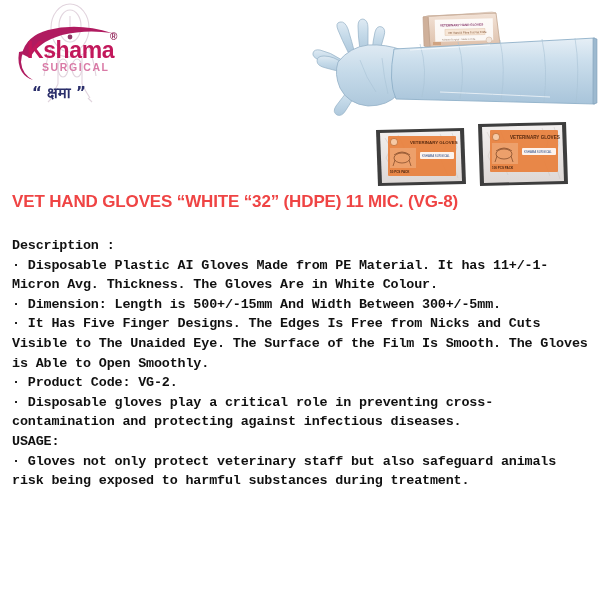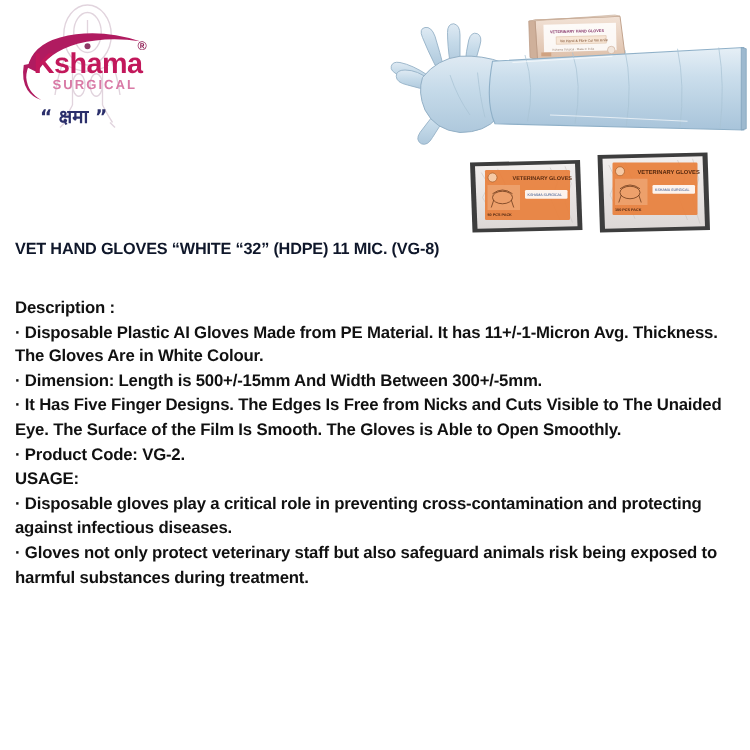--- a/index.html
+++ b/index.html
@@ -40,44 +40,45 @@
     height: 186px;
   }
   .photo-svg { display: block; }
 
   
   .product-title {
     position: absolute;
     left: 12px;
     top: 191px;
     width: 580px;
-    font-size: 13px;
+    font-size: 17px;
     font-weight: bold;
     letter-spacing: -0.15px;
     line-height: 1.25;
-    color: #0f172a;
+    color: #ef4444;
     font-family: "Liberation Sans", sans-serif;
   }
 
   
   .description-block {
     position: absolute;
     left: 12px;
     top: 236px;
     width: 578px;
     color: #111111;
     font-size: 13.4px;
     font-weight: bold;
     line-height: 19.6px;
     letter-spacing: -0.15px;
     font-family: "Liberation Sans", sans-serif;
   }
   .desc-line {
     display: block;
     white-space: pre-wrap;
+    font-family: Liberation Mono, monospace;
   }
 </style>
 </head>
 <body>
 
 <div class="page">
 
   <div class="brand-logo">
     <svg class="logo-svg" width="130" height="108" viewBox="0 0 130 108" xmlns="http://www.w3.org/2000/svg">
 
@@ -232,18 +233,18 @@
   </div>
 
   <div class="product-title">VET HAND GLOVES “WHITE “32” (HDPE) 11 MIC. (VG-8)</div>
 
   <div class="description-block">
     <span class="desc-line">Description :</span>
     <span class="desc-line">· Disposable Plastic AI Gloves Made from PE Material. It has 11+/-1-Micron Avg. Thickness. The Gloves Are in White Colour.</span>
     <span class="desc-line">· Dimension: Length is 500+/-15mm And Width Between 300+/-5mm.</span>
     <span class="desc-line">· It Has Five Finger Designs. The Edges Is Free from Nicks and Cuts Visible to The Unaided Eye. The Surface of the Film Is Smooth. The Gloves is Able to Open Smoothly.</span>
     <span class="desc-line">· Product Code: VG-2.</span>
+    <span class="desc-line">· Disposable gloves play a critical role in preventing cross-contamination and protecting against infectious diseases.</span>
     <span class="desc-line">USAGE:</span>
-    <span class="desc-line">· Disposable gloves play a critical role in preventing cross-contamination and protecting against infectious diseases.</span>
     <span class="desc-line">· Gloves not only protect veterinary staff but also safeguard animals risk being exposed to harmful substances during treatment.</span>
   </div>
 
 </div>
 
 </body></html>

